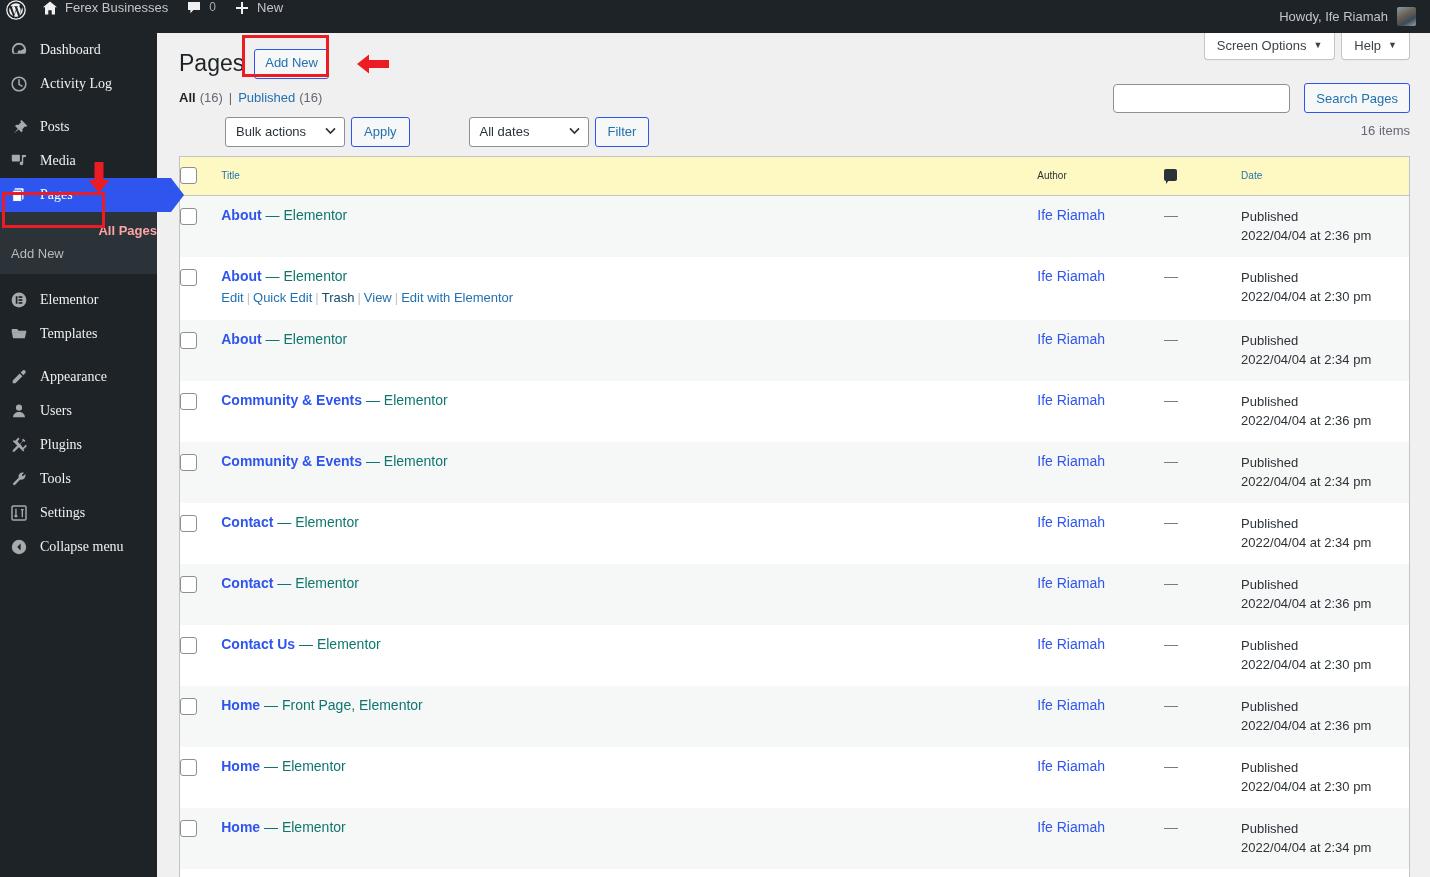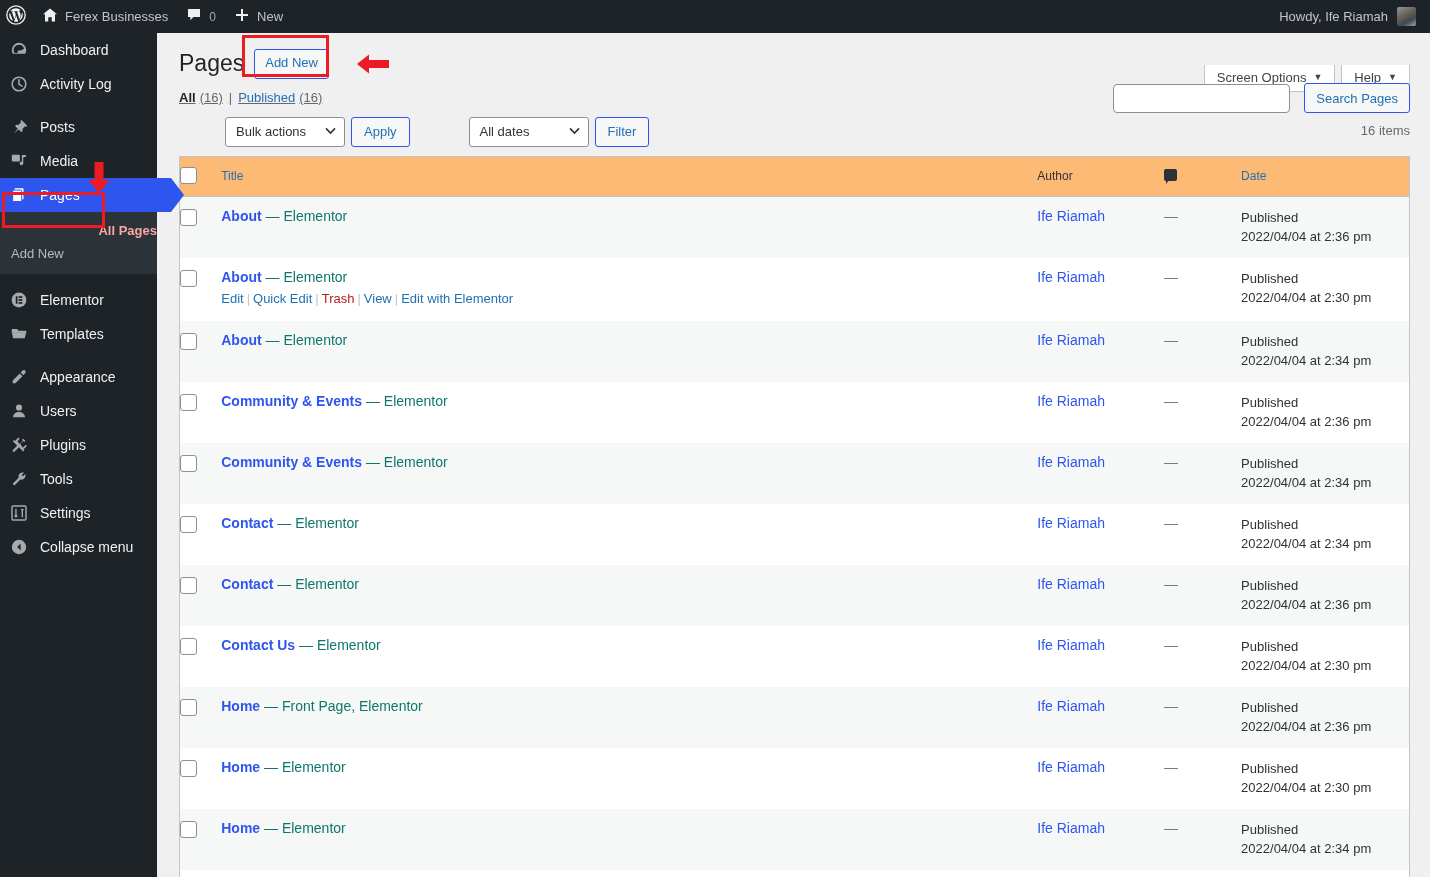--- a/index.html
+++ b/index.html
@@ -14,21 +14,21 @@
   #adminbar {
     position: absolute; top: 0; left: 0;
     width: 1430px; height: 33px;
     background: #1d2327;
     color: #c3c4c7;
     display: flex; align-items: center;
     font-size: 13px;
     z-index: 30;
   }
   .ab-item {
-    display: flex; align-items: center; gap: 7px;
+    display: flex; align-items: flex-start; gap: 7px;
     height: 33px; padding: 0 9px;
     color: #c3c4c7; white-space: nowrap;
   }
   .ab-logo { padding-left: 6px; padding-right: 7px; }
   .ab-right { margin-left: auto; padding-right: 14px; display: flex; align-items: center; gap: 9px; }
   .avatar {
     width: 19px; height: 19px; border-radius: 2px;
     background: linear-gradient(150deg,#8a9aa8 0%,#6b6257 40%,#3c4a55 70%,#9aa5ad 100%);
     display: inline-block;
   }
@@ -44,21 +44,21 @@
     color: #f0f0f1;
     font-size: 14px;
     z-index: 20;
   }
   .menu-item {
     position: relative;
     display: flex; align-items: center;
     height: 34px; padding-left: 9px;
     color: #f0f0f1; gap: 11px;
   }
-  .menu-item .mi-label { line-height: 1; }
+  .menu-item .mi-label { line-height: 1; font-family: Liberation Serif, serif; }
   .menu-sep { height: 9px; }
   .menu-item.current {
     background: #2f55ef; color: #fff; font-weight: 400;
     width: 171px;
   }
   .menu-item.current .arrow-tip {
     position: absolute; right: -13px; top: 0;
     width: 0; height: 0;
     border-top: 17px solid transparent;
     border-bottom: 17px solid transparent;
@@ -90,21 +90,21 @@
   #wpcontent {
     position: absolute; top: 33px; left: 157px;
     width: 1273px; height: 844px;
     background: #f0f0f1;
     overflow: hidden;
   }
   #wpbody { padding: 0 20px 0 22px; position: relative; height: 100%; }
 
   .screen-meta-links {
     position: absolute; right: 20px; top: 0;
-    display: flex; gap: 6px; margin-top: 32px;
+    display: flex; gap: 6px;
   }
   .sm-button {
     background: #fff; border: 1px solid #c3c4c7; border-top: none;
     border-radius: 0 0 4px 4px;
     padding: 5px 12px 6px 12px;
     font-size: 13px; color: #3c434a;
     display: flex; align-items: center; gap: 7px;
     box-shadow: 0 1px 0 rgba(0,0,0,.02);
   }
   .caret-down { font-size: 9px; line-height: 1; color: #3c434a; }
@@ -130,21 +130,21 @@
   #addnew-annotation {
     position: absolute; left: 63px; top: 2px;
     width: 87px; height: 42px;
     border: 3px solid #ed1c24;
     pointer-events: none;
   }
   #addnew-arrow { margin-left: 28px; display: flex; align-items: center; }
 
   .subsubsub {
     list-style: none; font-size: 13px; color: #646970;
-    margin: 11px 0 0 0; display: flex; gap: 0; align-items: center; text-decoration: underline;
+    margin: 11px 0 0 0; display: flex; gap: 0; align-items: center;
   }
   .subsubsub li { display: flex; align-items: center; }
   .subsubsub a { color: #2271b1; }
   .subsubsub a.current { color: #1d2327; font-weight: 600; }
   .subsubsub .cnt { color: #646970; margin-left: 4px; }
   .subsubsub .divider { color: #646970; margin: 0 6px; }
 
   .search-box {
     position: absolute; right: 20px; top: 50px;
     display: flex; gap: 14px; align-items: center;
@@ -193,23 +193,23 @@
     width: 100%; border-collapse: collapse;
     margin-top: 9px;
     background: #fff;
     border: 1px solid #c3c4c7;
     border-radius: 0;
     font-size: 14px;
   }
   table.wp-list-table thead th {
     text-align: left; font-weight: 400;
     padding: 9px 10px 9px 0;
-    color: #2c3338; font-size: 12px;
+    color: #2c3338; font-size: 10px;
     border-bottom: 1px solid #c3c4c7;
-    background: #fdba74;
+    background: #fef9c3;
     vertical-align: middle;
   }
   th.col-cb, td.col-cb { width: 42px; padding-left: 14px; padding-right: 0; }
   th.col-title { width: 828px; }
   th.col-author, td.col-author { width: 128px; }
   th.col-comments, td.col-comments { width: 78px; }
   th.col-date, td.col-date { width: 170px; }
   thead a { color: #2271b1; }
 
   table.wp-list-table tbody tr { background: #fff; }
@@ -220,21 +220,21 @@
     color: #2c3338;
     height: 59px;
   }
   td.col-title .row-title { color: #2f55ef; font-weight: 600; }
   td.col-title .post-state { color: #0f766e; font-weight: 400; }
   .row-actions {
     font-size: 13px; color: #787c82;
     padding-top: 4px; line-height: 1.6;
   }
   .row-actions a { color: #2271b1; }
-  .row-actions a.trash { color: #b91c1c; }
+  .row-actions a.trash { color: #0c4a6e; }
   .row-actions .sep { color: #c3c4c7; margin: 0 3px; }
   td.col-author a { color: #2f55ef; font-size: 14px; }
   td.col-comments { color: #787c82; }
   td.col-date { color: #2c3338; font-size: 13px; line-height: 1.5; }
   .cb-box {
     width: 17px; height: 17px;
     border: 1px solid #8c8f94; border-radius: 3px;
     background: #fff; display: inline-block;
     margin-top: 1px;
   }

